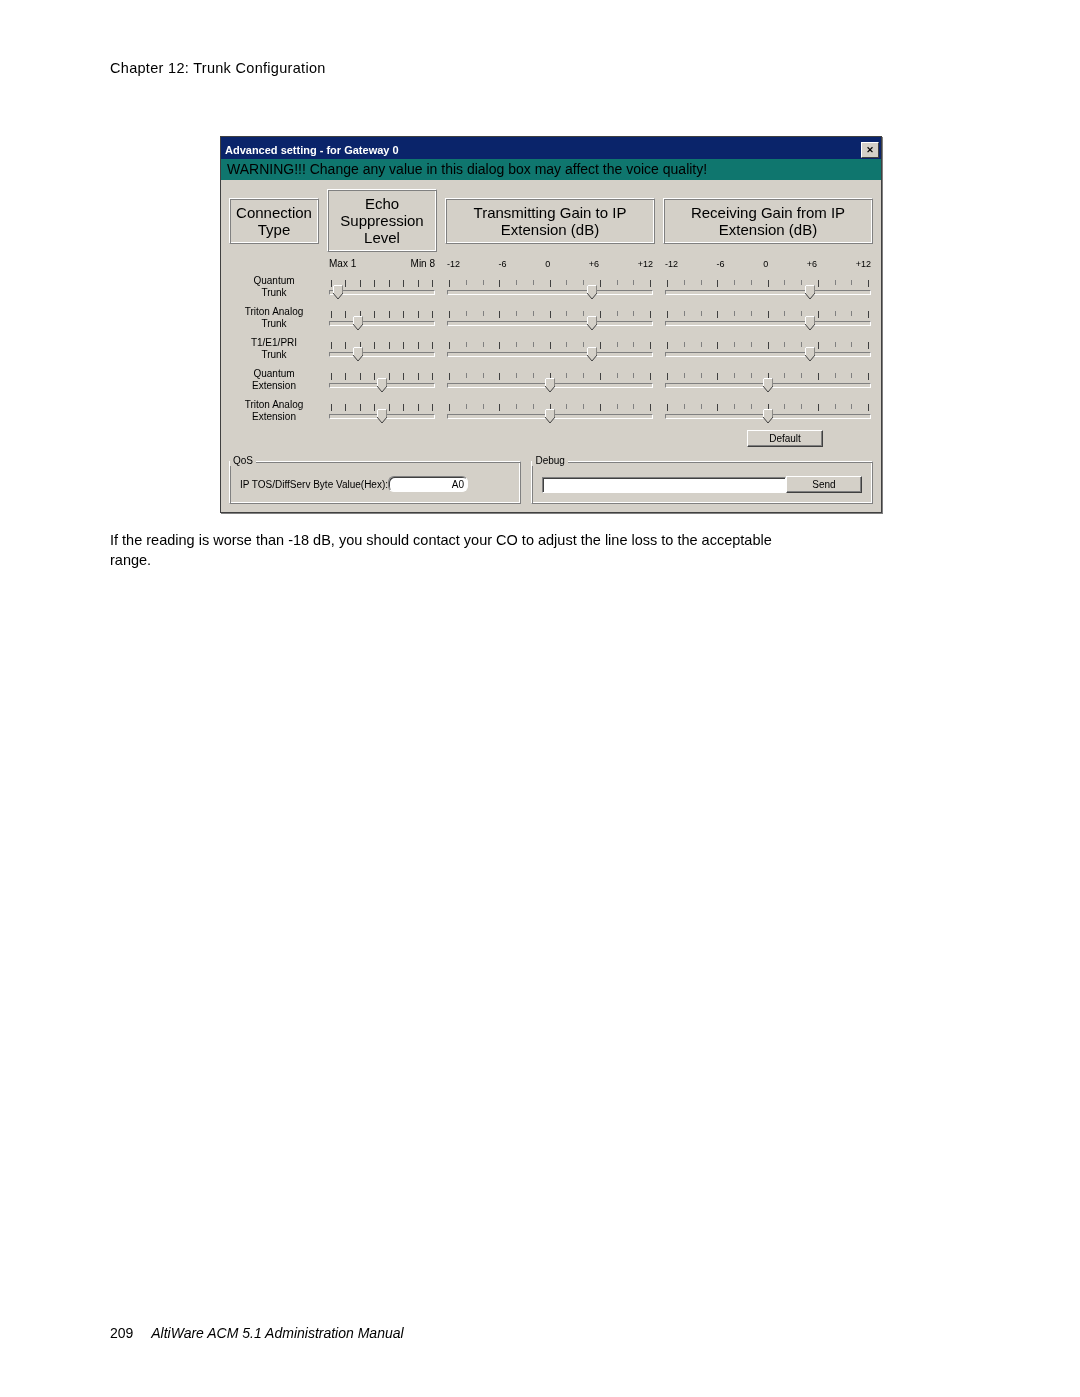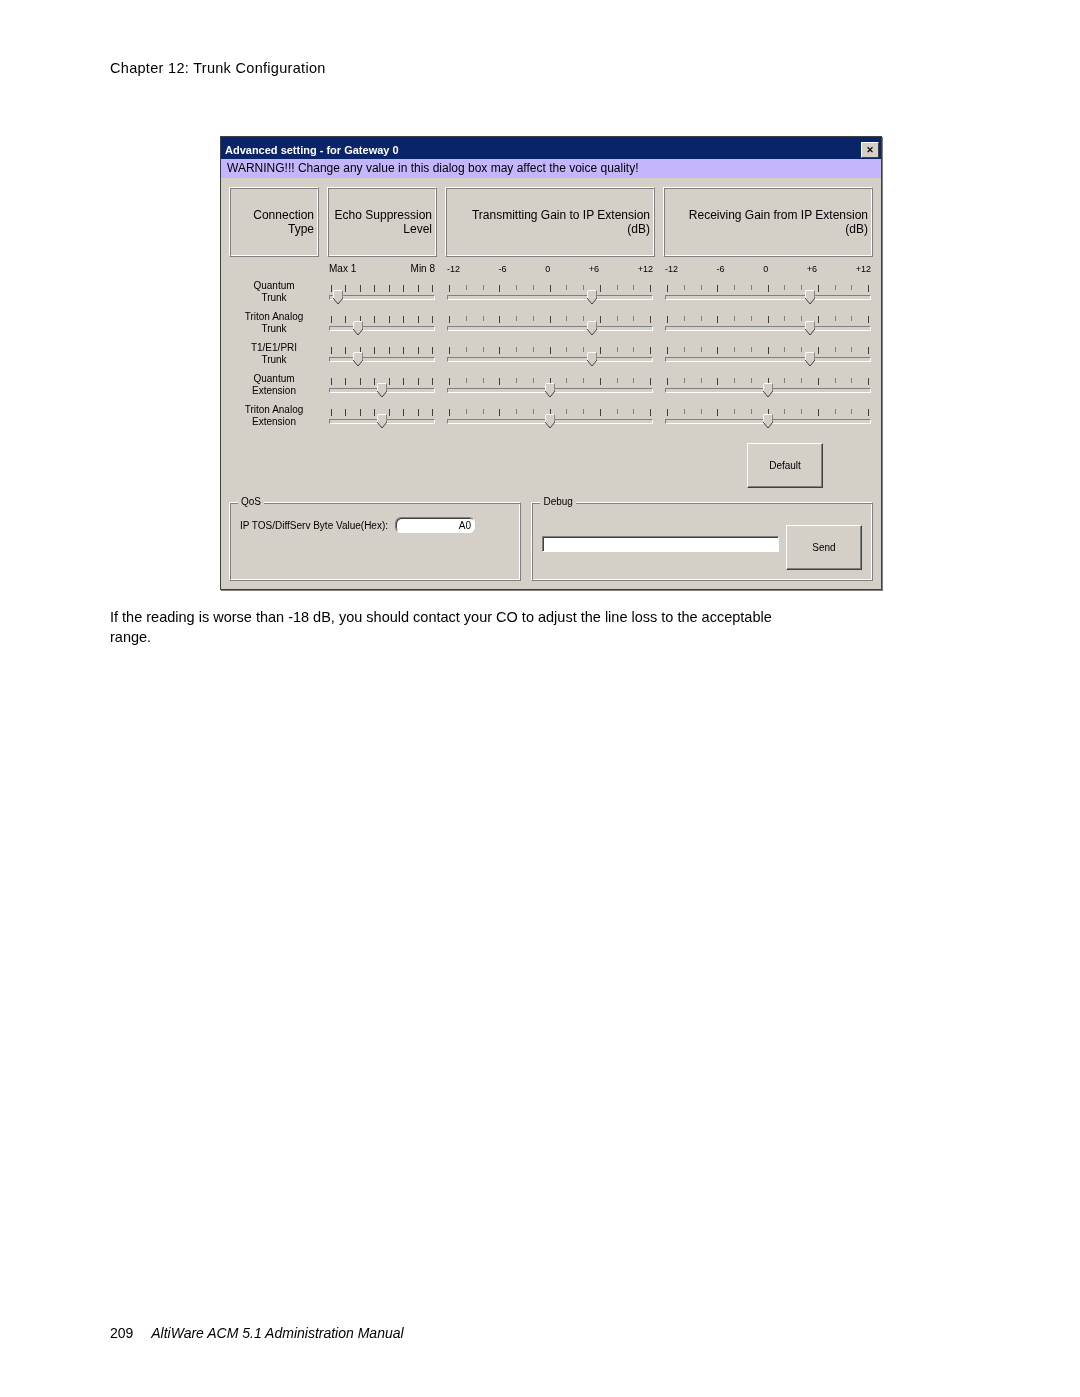--- a/index.html
+++ b/index.html
@@ -48,58 +48,57 @@
     border: 1px solid #fff;
     border-right-color: #404040;
     border-bottom-color: #404040;
     display: flex; align-items: center; justify-content: center;
     color: #000;
     font-weight: bold;
     font-size: 9px;
     font-family: Arial, sans-serif;
   }
   .warning {
-    background: #c4b5fd;
+    background: #0f766e;
     padding: 2px 6px 3px 6px;
-    font-size: 12px;
+    font-size: 14px;
     border-bottom: 1px solid #d4d0c8;
   }
   .body-area {
     padding: 8px 8px 8px 8px;
   }
   .groupbox {
     border: 1px solid #808080;
     border-top-color: #ffffff;
     border-left-color: #ffffff;
     box-shadow: inset 1px 1px 0 #808080, inset -1px -1px 0 #ffffff;
     position: relative;
     padding: 14px 10px 10px 10px;
     margin-top: 4px;
     background: #d4d0c8;
   }
   .groupbox .legend {
     position: absolute;
     top: -7px;
-    left: 8px;
+    left: 0;
     background: #d4d0c8;
     padding: 0 3px;
     font-size: 10px;
   }
   .btn {
     background: #d4d0c8;
     border: 1px solid #404040;
     border-top-color: #fff;
     border-left-color: #fff;
     box-shadow: inset -1px -1px 0 #808080, inset 1px 1px 0 #d4d0c8;
-    padding: 16px 10px;
+    padding: 2px 10px;
     font-size: 10px;
     font-family: Tahoma, Arial, sans-serif;
     text-align: center;
     min-width: 54px;
-    margin-top: 8px;
   }
   .btn.default {
     outline: 1px dotted #000;
     outline-offset: -4px;
     border: 1px solid #000;
   }
   .textbox {
     background: #fff;
     border: 1px solid #808080;
     border-right-color: #fff;
@@ -116,23 +115,23 @@
     display: grid;
     grid-template-columns: 90px 110px 210px 210px;
     column-gap: 8px;
     align-items: center;
   }
   .colhead {
     border: 1px solid #808080;
     border-top-color: #fff;
     border-left-color: #fff;
     box-shadow: inset 1px 1px 0 #808080, inset -1px -1px 0 #fff;
-    padding: 20px 4px;
-    text-align: right;
-    font-size: 12px;
+    padding: 5px 4px;
+    text-align: center;
+    font-size: 15px;
     margin-bottom: 6px;
   }
   .echo-head {
     display: flex;
     justify-content: space-between;
     padding: 0 2px;
     font-size: 10px;
     margin-bottom: 2px;
   }
   .ticks {
@@ -188,21 +187,21 @@
   }
   .bottom-row {
     display: flex;
     gap: 10px;
     margin-top: 10px;
   }
   .bottom-row .groupbox { flex: 1; }
   .qos-inner, .debug-inner {
     display: flex;
     align-items: center;
-    gap: 7px;
+    gap: 0;
   }
   .qos-inner .textbox { width: 80px; text-align: right; border-radius: 6px; }
   .debug-inner .textbox { flex: 1; }
   .dlg-buttons {
     display: flex;
     justify-content: center;
     gap: 70px;
     margin-top: 10px;
     padding-bottom: 6px;
   }

